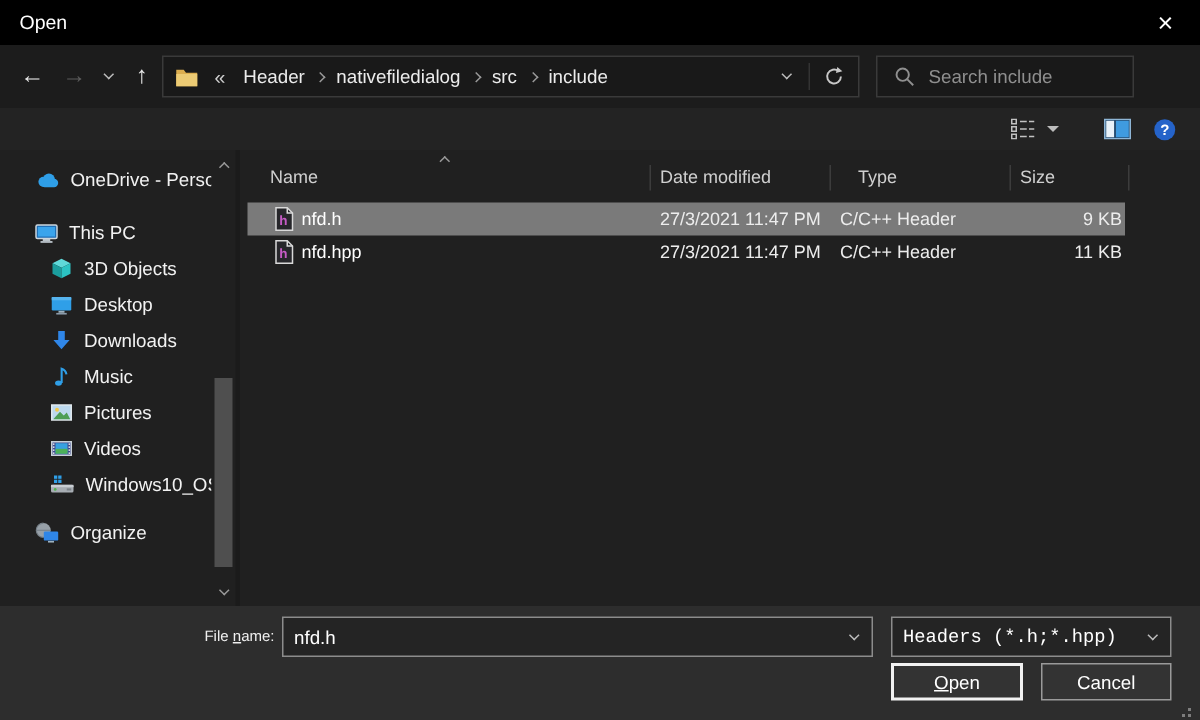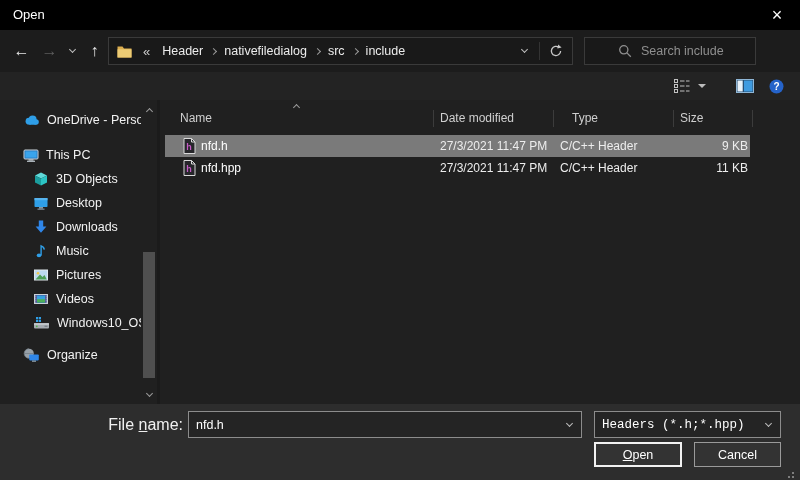--- a/index.html
+++ b/index.html
@@ -35,21 +35,21 @@
   .addr-folder { display:flex; margin:0 6px 0 8px; }
   .addr-overflow { color:#cfcfcf; font-size:13px; padding:0 5px; }
   .crumb { color:#ececec; font-size:12.5px; padding:0 7px; white-space:nowrap; }
   .crumb-sep { margin:0 1px; }
   .addr-right { margin-left:auto; display:flex; align-items:center; height:100%; }
   .addr-dd { width:30px; height:100%; display:flex; align-items:center; justify-content:center; }
   .addr-divider { width:1px; height:18px; background:#333; }
   .addr-refresh { width:32px; height:100%; display:flex; align-items:center; justify-content:center; }
 
   .searchbox { position:absolute; left:584px; top:7px; width:172px; height:28px;
-    background:#191919; border:1px solid #3a3a3a; display:flex; align-items:center;padding-left:22px; }
+    background:#191919; border:1px solid #3a3a3a; display:flex; align-items:center; }
   .search-glyph { display:flex; margin:0 9px 0 11px; }
   .searchbox input { flex:1; min-width:0; background:transparent; border:none; outline:none;
     color:#e8e8e8; font-size:12.5px; font-family:inherit; }
   .searchbox input::placeholder { color:#8f8f8f; opacity:1; }
 
   
   .toolbar { position:absolute; top:72px; left:0; width:800px; height:28px; background:#232323; }
   .tb-btn { position:absolute; top:0; height:28px; display:flex; align-items:center; gap:7px;
     padding:0 8px; color:#e4e4e4; font-size:12.5px; white-space:nowrap; }
   .caret { width:0; height:0; border-left:4px solid transparent; border-right:4px solid transparent;
@@ -89,21 +89,21 @@
   .fl-row > * { position:absolute; z-index:1; }
   .cell-icon { left:23px; top:3px; display:flex; }
   .cell-name { left:41px; color:#fff; }
   .cell-date { left:280px; }
   .cell-type { left:400px; }
   .cell-size { left:513px; width:75px; text-align:right; }
 
   
   .footer { position:absolute; top:404px; left:0; width:800px; height:76px; background:#2d2d2d; }
   .fn-label { position:absolute; left:0; top:7px; width:183px; height:27px; line-height:27px;
-    text-align:right; font-size:16px; color:#f0f0f0; }
+    text-align:right; font-size:10px; color:#f0f0f0; }
   .combo { position:absolute; top:7px; height:27px; background:#242424; border:1px solid #8c8c8c;
     display:flex; align-items:center; }
   .fn-input { left:188px; width:394px; }
   .fn-input input { flex:1; min-width:0; background:transparent; border:none; outline:none;
     color:#fff; font-size:12.5px; font-family:inherit; padding-left:7px; }
   .ft-select { left:594px; width:187px; padding-left:7px; font-size:12.5px; color:#fff;font-family:Liberation Mono, monospace; }
   .combo .dd { margin-left:auto; width:24px; display:flex; align-items:center; justify-content:center; }
   .btn { position:absolute; top:38px; height:25px; background:#333; color:#fff; font-size:12.5px;
     display:flex; align-items:center; justify-content:center; cursor:default; }
   .btn-open { left:594px; width:88px; border:2px solid #f2f2f2; }

